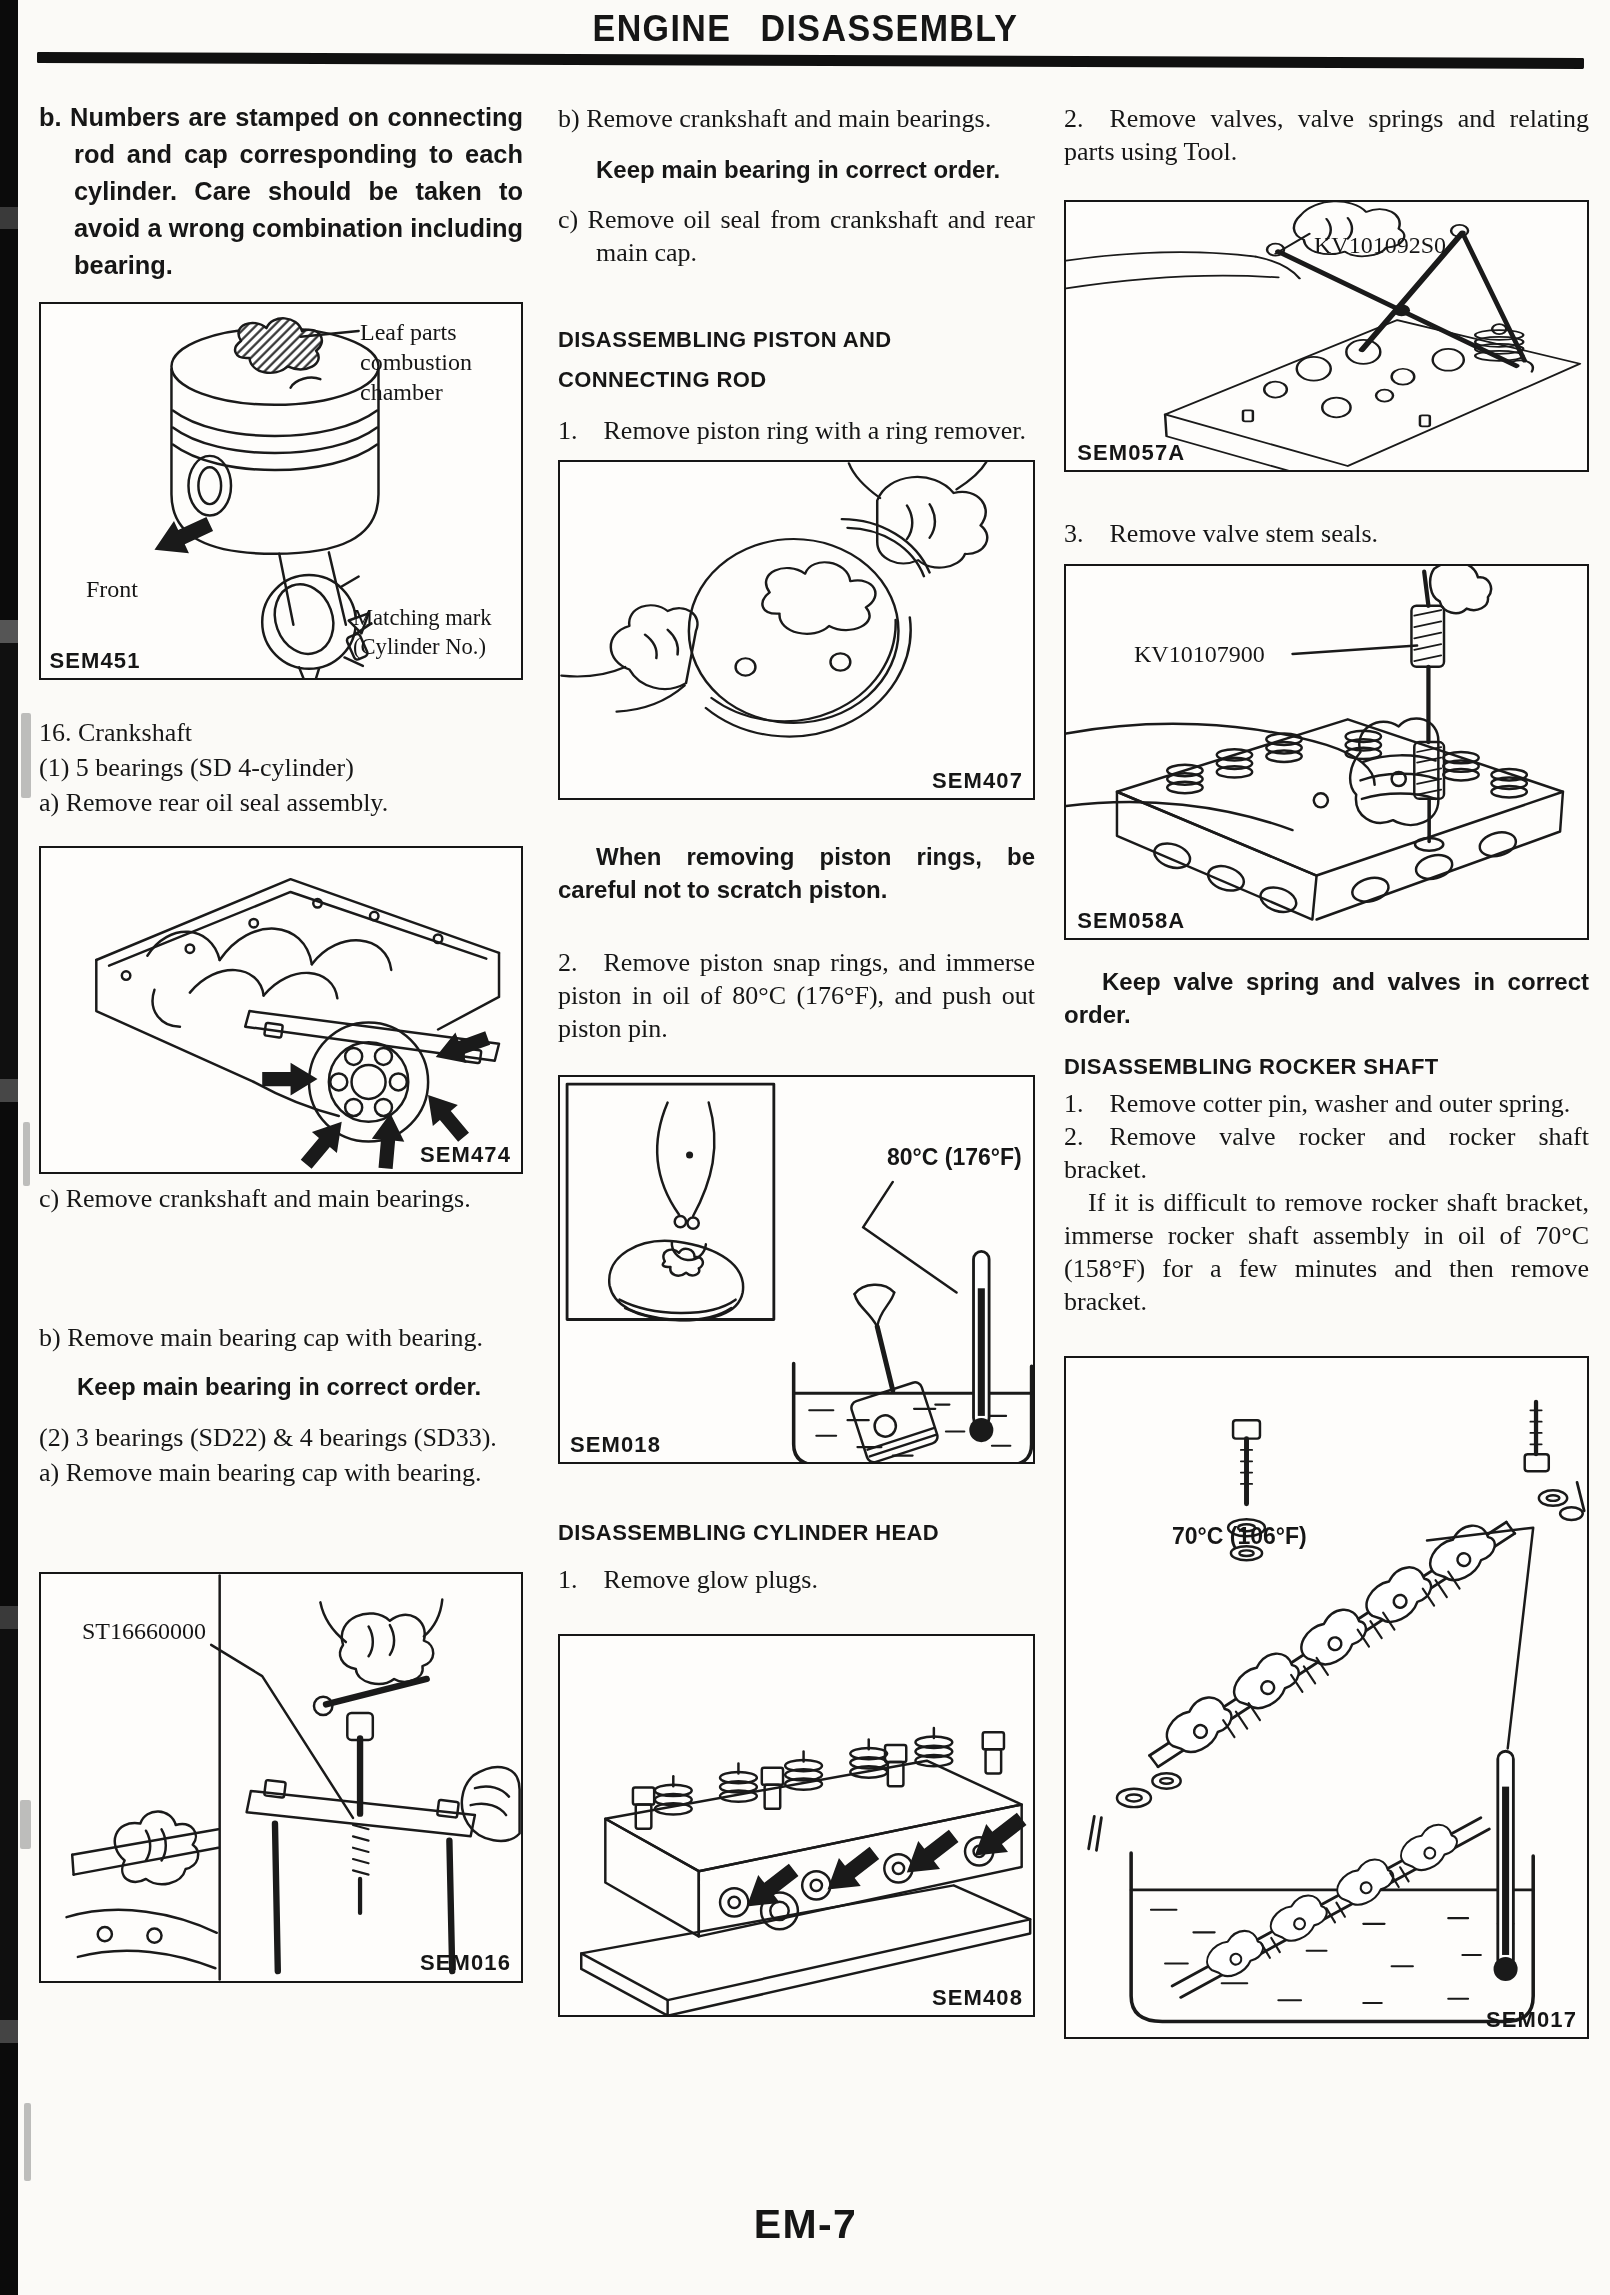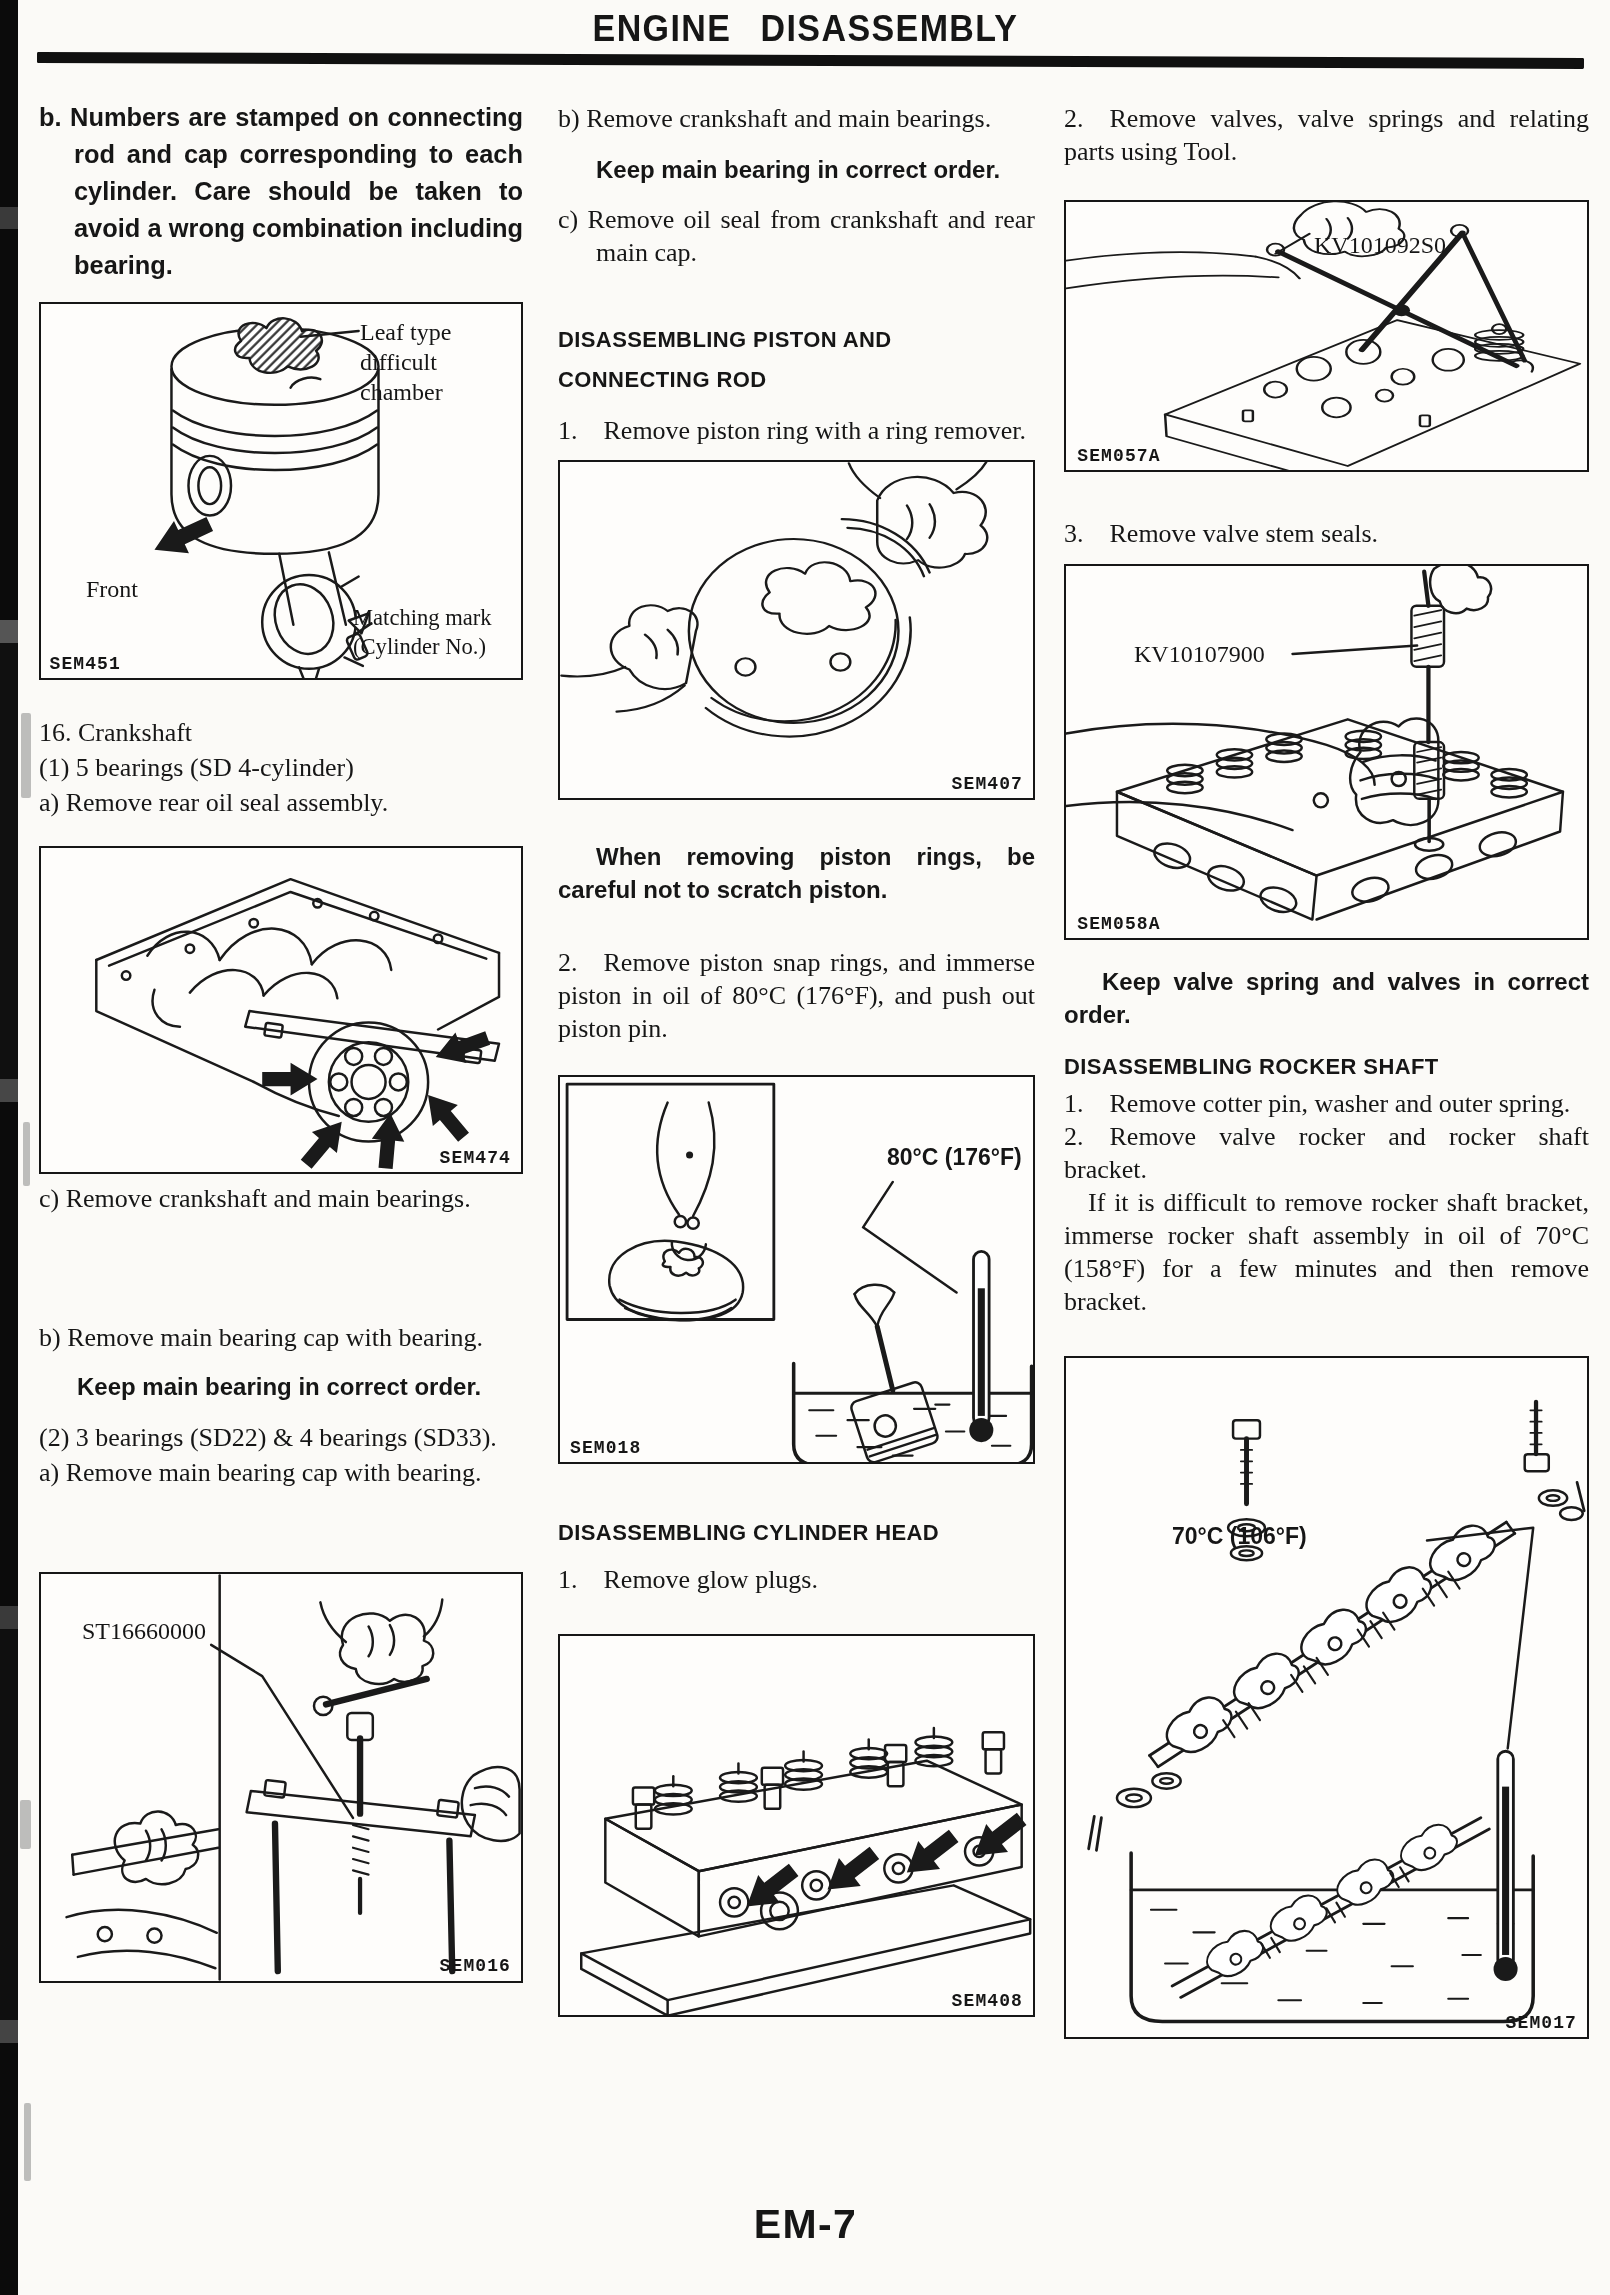--- a/index.html
+++ b/index.html
@@ -49,22 +49,22 @@
     font-family:"Liberation Sans", sans-serif; font-weight:bold;
     font-size:22px; line-height:40px; letter-spacing:0.4px; text-align:left;
   }
   
   .fig {
     position:relative; box-sizing:border-box; width:100%;
     border:2.8px solid #161616; background:#fefdfb;
   }
   .fig svg { position:absolute; left:0; top:0; width:100%; height:100%; }
   .figcode {
-    position:absolute; font-family:Liberation Mono, monospace;
-    font-weight:bold; font-size:18px; letter-spacing:1.1px;
+    position:absolute; font-family:Liberation Sans, sans-serif;
+    font-weight:bold; font-size:22px; letter-spacing:1.1px;
   }
   .figlabel { position:absolute; font-size:24px; line-height:30px; }
   .figlabel-b {
     position:absolute; font-family:"Liberation Sans", sans-serif;
     font-weight:bold; font-size:23px; line-height:28px;
   }
   .footer {
     position:absolute; top:2201px; left:0; width:1611px; text-align:center;
     font-family:"Liberation Sans", sans-serif; font-weight:bold;
     font-size:41px; letter-spacing:1.4px;
@@ -115,21 +115,21 @@
         <polygon points="434,446 462,436 452,464" fill="#fff"></polygon>
         <path d="M366,46 L448,38"></path>
         <path d="M442,466 L466,450"></path>
       </g>
       <g fill="#1a1a1a" stroke="none">
         <g transform="translate(238,310) rotate(155)">
           <polygon points="0,-11 44,-11 44,-25 86,0 44,25 44,11 0,11"></polygon>
         </g>
       </g>
     </svg>
-    <div class="figlabel" style="left:319px;top:12.7px;width:161px;">Leaf type difficult chamber</div>
+    <div class="figlabel" style="left:319px;top:12.7px;width:161px;">Leaf parts combustion chamber</div>
     <div class="figlabel" style="left:45px;top:270px;">Front</div>
     <div class="figlabel" style="left:312px;top:299px;width:168px;font-size:22.6px;line-height:29px;">Matching mark (Cylinder No.)</div>
     <div class="figcode" style="left:8.5px;bottom:4.2px;">SEM451</div>
   </div>
 
   <p class="p tight" style="margin-top:35px;">16. Crankshaft</p>
   <p class="p tight">(1) 5 bearings (SD 4-cylinder)</p>
   <p class="p tight">a) Remove rear oil seal assembly.</p>
 
   <div class="fig" style="margin-top:25.4px;height:328px;">

